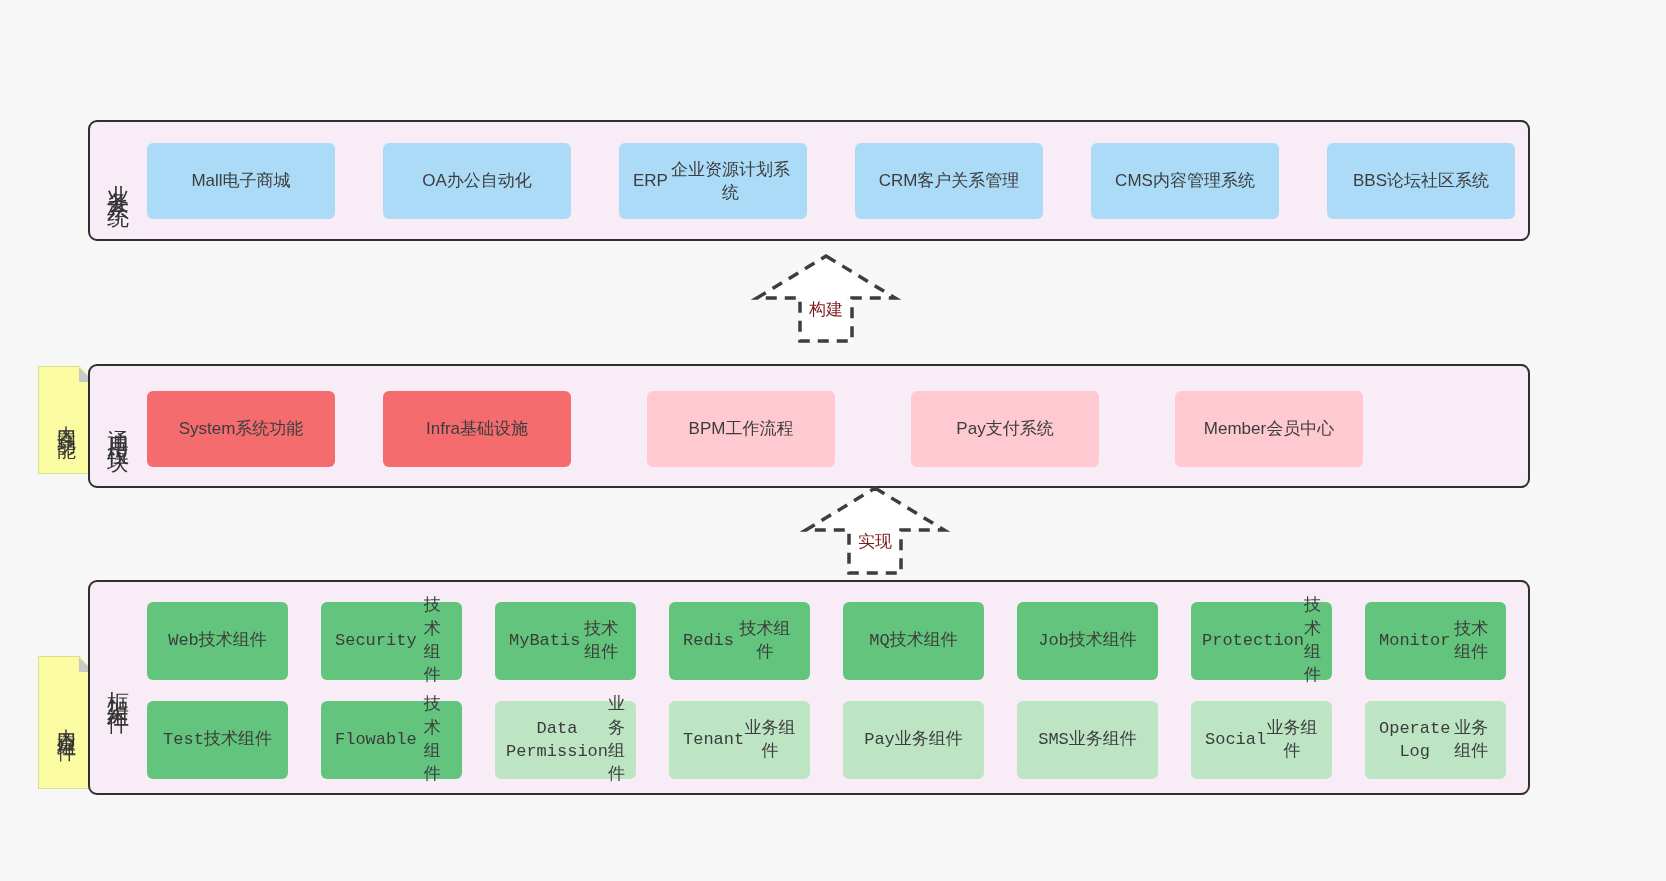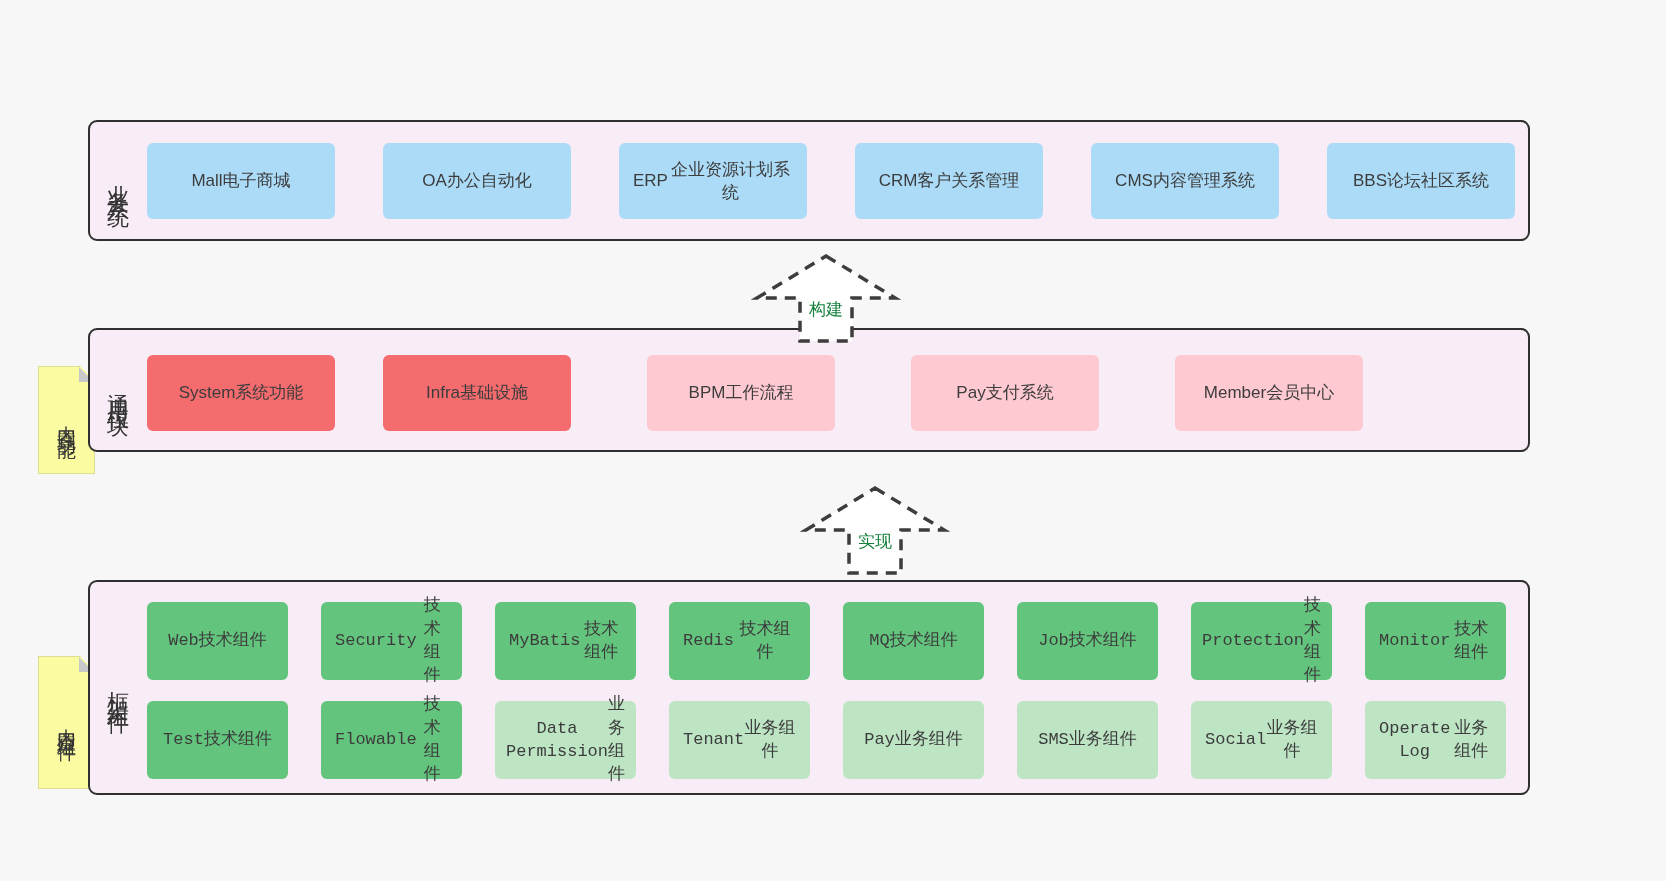--- a/index.html
+++ b/index.html
@@ -8,21 +8,21 @@
     background:#f7f7f7;
     font-family:"Liberation Sans","DejaVu Sans",sans-serif;
     color:#3a3a3a;
   }
   .section{
     position:absolute;left:88px;width:1442px;
     background:#f8edf6;border:2px solid #2f2f2f;border-radius:9px;
     box-sizing:border-box;z-index:2;
   }
   #section-business{top:120px;height:121px;}
-  #section-modules{top:328px;height:124px;}
+  #section-modules{top:364px;height:124px;}
   #section-components{top:580px;height:215px;}
   .v-label{
     position:absolute;left:13px;top:50%;transform:translateY(-50%);
     writing-mode:vertical-rl;text-orientation:upright;
     font-size:22px;letter-spacing:7px;color:#333;white-space:nowrap;
   }
   .row{
     position:absolute;left:57px;display:flex;
   }
   .row-wide{gap:48px;}
@@ -61,21 +61,21 @@
     font-size:19px;letter-spacing:5px;color:#333;white-space:nowrap;
   }
   .arrow{
     position:absolute;width:150px;height:92px;z-index:3;
   }
   #arrow-build{left:751px;top:252px;}
   #arrow-implement{left:800px;top:484px;text-align:center;}
   .arrow svg{position:absolute;left:0;top:0;}
   .arrow-label{
     position:absolute;left:50%;top:46px;transform:translateX(-50%);
-    background:#ffffff;padding:0 3px;font-size:17px;color:#15803d;
+    background:#ffffff;padding:0 3px;font-size:17px;color:#7f1d1d;
     white-space:nowrap;
   }
 </style>
 </head>
 <body>
 
 <div class="sticky" id="sticky-modules">
   <span class="sticky-fold"></span>
   <span class="sticky-text">内置功能</span>
 </div>

